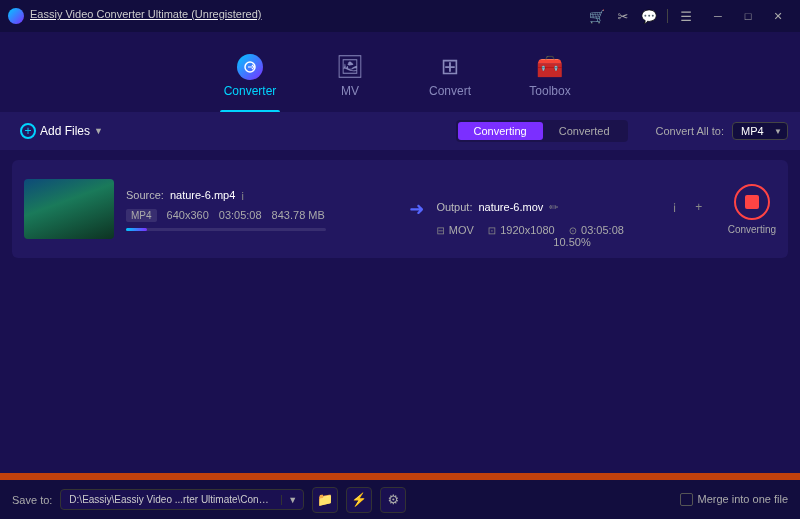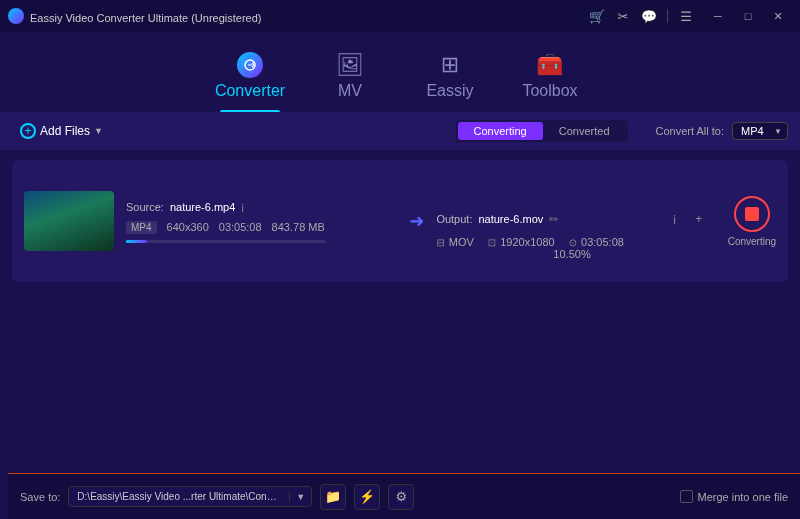--- a/index.html
+++ b/index.html
@@ -18,22 +18,23 @@
       height: 32px;
       background: #120d3e;
       display: flex;
       align-items: center;
       justify-content: space-between;
       padding: 0 8px;
       user-select: none;
     }
     .title-bar-left {
       display: flex;
-      align-items: flex-end;
+      align-items: flex-start;
       gap: 6px;
+      text-decoration: underline;
     }
     .app-icon-circle {
       width: 16px; height: 16px;
       border-radius: 50%;
       background: linear-gradient(135deg, #00c8ff, #7b2fff);
     }
     .title-text {
       font-size: 11px;
       color: #ccc;
     }
@@ -84,21 +85,21 @@
       height: 72px;
       cursor: pointer;
       position: relative;
       gap: 4px;
     }
     .nav-tab .tab-icon {
       font-size: 22px;
       color: #8888bb;
     }
     .nav-tab .tab-label {
-      font-size: 16px;
+      font-size: 12px;
       color: #8888bb;
     }
     .nav-tab.active .tab-label { color: #00d4ff; }
     .nav-tab.active::after {
       content: '';
       position: absolute;
       bottom: 0; left: 20%; right: 20%;
       height: 2px;
       background: #00d4ff;
       border-radius: 2px 2px 0 0;
@@ -195,21 +196,21 @@
       height: calc(519px - 32px - 80px - 38px - 46px);
       background: #1a1050;
       padding: 10px 12px;
       overflow-y: auto;
     }
 
     
     .file-card {
       background: #221760;
       border-radius: 6px;
-      padding: 22px 12px;
+      padding: 10px 12px;
       display: flex;
       align-items: center;
       gap: 12px;
       position: relative;
     }
     .thumbnail {
       width: 90px; height: 60px;
       border-radius: 4px;
       background: linear-gradient(135deg, #0a3366 0%, #1a6644 50%, #113322 100%);
       flex-shrink: 0;
@@ -323,22 +324,21 @@
     }
 
     
     .bottom-bar {
       height: 46px;
       background: #120d3e;
       display: flex;
       align-items: center;
       padding: 0 12px;
       gap: 8px;
-      border-top: 1px solid #c2410c;
-      margin-left: 8px;
+      border-top: 7px solid #c2410c;
     }
     .save-label {
       font-size: 11px; color: #aaa;
       white-space: nowrap;
     }
     .save-path-select {
       display: flex; align-items: center;
       background: #1a1050;
       border: 1px solid #333;
       border-radius: 4px;
@@ -361,21 +361,21 @@
       width: 26px; height: 26px;
       border: 1px solid #333;
       border-radius: 4px;
       background: #1a1050;
       display: flex; align-items: center; justify-content: center;
       color: #aaa; font-size: 13px;
       cursor: pointer;
     }
     .merge-label {
       font-size: 11px; color: #aaa;
-      display: flex; align-items: center; gap: 5px;
+      display: flex; align-items: flex-start; gap: 5px;
       margin-left: auto;
     }
     .checkbox {
       width: 13px; height: 13px;
       border: 1px solid #555;
       border-radius: 2px;
       background: transparent;
     }
     .stop-all-btn {
       background: linear-gradient(135deg, #00d4c8, #00c896);
@@ -422,21 +422,21 @@
       </svg>
     </div>
     <span class="tab-label">Converter</span>
   </div>
   <div class="nav-tab">
     <span class="tab-icon">🖼</span>
     <span class="tab-label">MV</span>
   </div>
   <div class="nav-tab">
     <span class="tab-icon">⊞</span>
-    <span class="tab-label">Eassiy</span>
+    <span class="tab-label">Convert</span>
   </div>
   <div class="nav-tab">
     <span class="tab-icon">🧰</span>
     <span class="tab-label">Toolbox</span>
   </div>
 </div>
 
 <div class="toolbar">
   <button class="add-files-btn">
     <span class="plus-icon">+</span>

